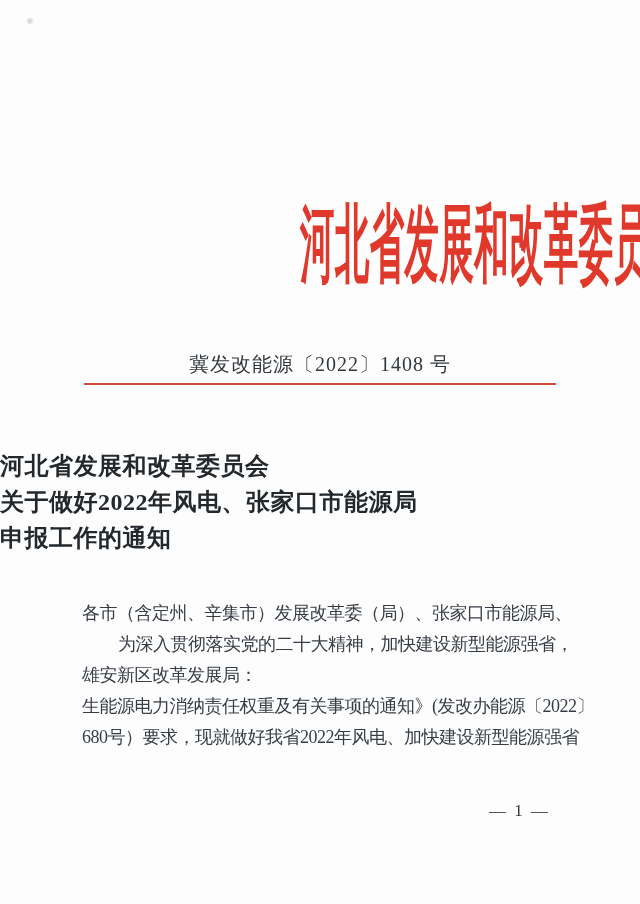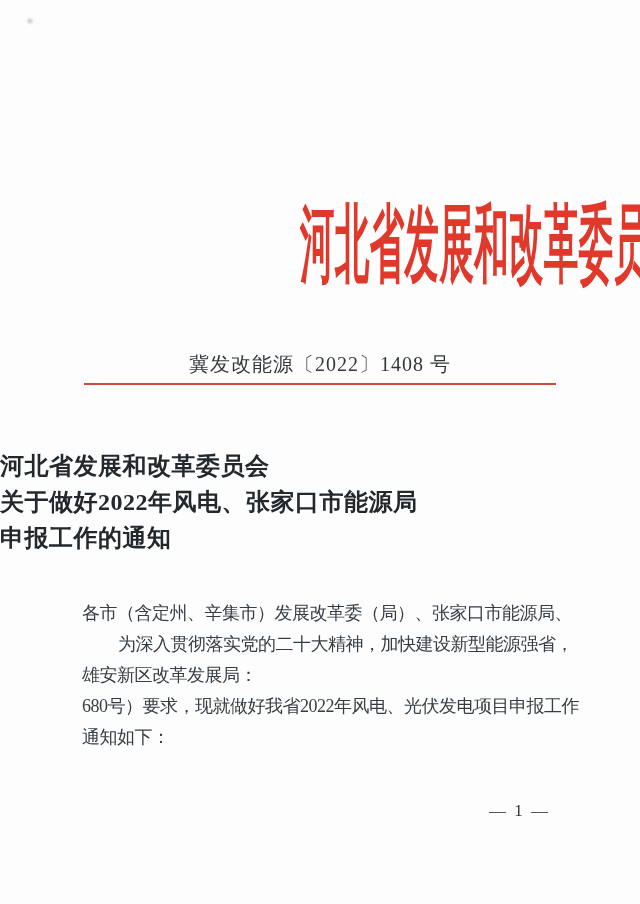--- a/index.html
+++ b/index.html
@@ -125,19 +125,19 @@
   <div class="doc-title">
     <div class="title-line">河北省发展和改革委员会</div>
     <div class="title-line">关于做好2022年风电、张家口市能源局</div>
     <div class="title-line">申报工作的通知</div>
   </div>
 
   <div class="body-block">
     <div class="body-line">各市（含定州、辛集市）发展改革委（局）、张家口市能源局、</div>
     <div class="body-line indent">为深入贯彻落实党的二十大精神，加快建设新型能源强省，</div>
     <div class="body-line">雄安新区改革发展局：</div>
-    <div class="body-line">680号）要求，现就做好我省2022年风电、光伏发电项目申报工作</div>
-    <div class="body-line">通知如下：</div>
+    <div class="body-line">生能源电力消纳责任权重及有关事项的通知》(发改办能源〔2022〕</div>
+    <div class="body-line">680号）要求，现就做好我省2022年风电、加快建设新型能源强省</div>
   </div>
 
   <div class="page-number">— 1 —</div>
 
 </div>
 
 </body></html>

